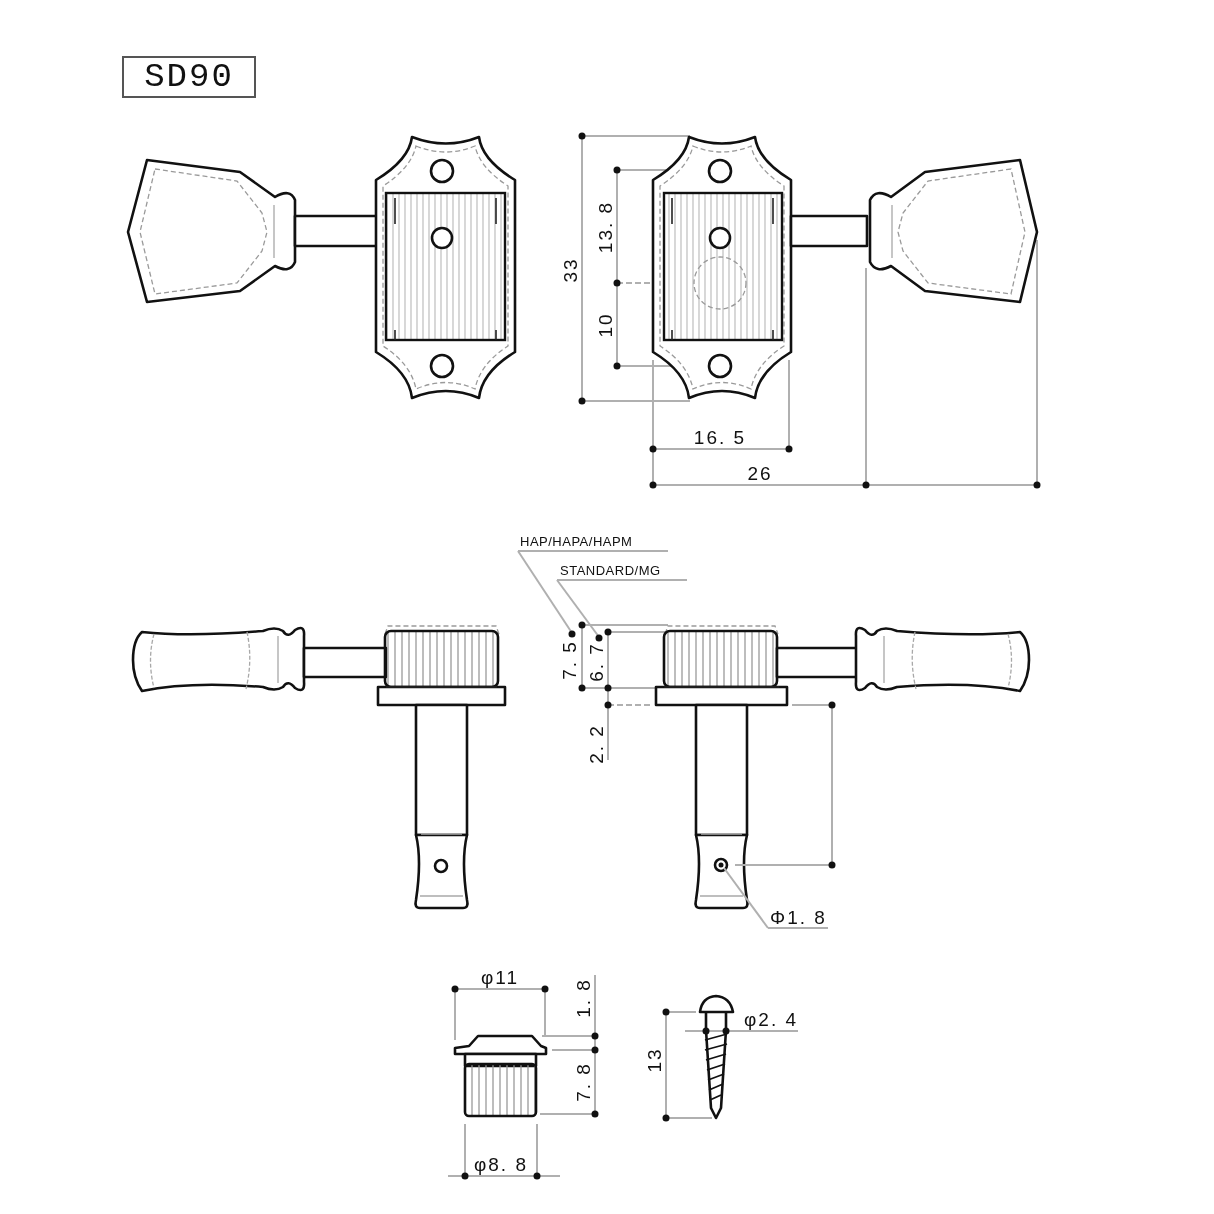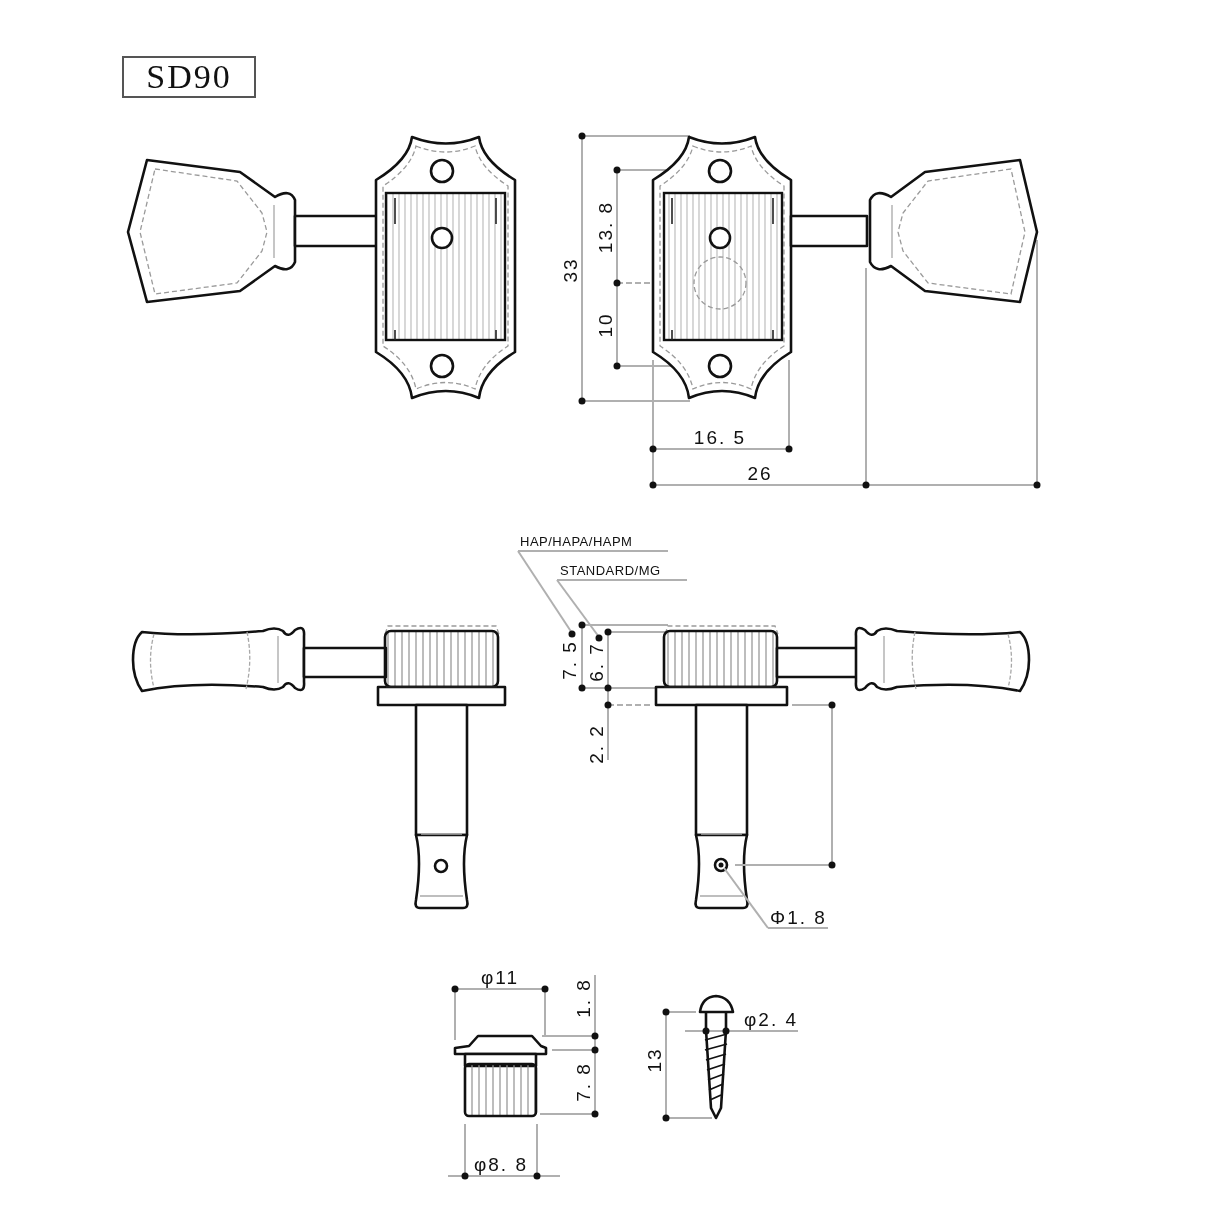--- a/index.html
+++ b/index.html
@@ -10,21 +10,21 @@
   .thin { fill: none; stroke: #222; stroke-width: 1.6; }
   .hatch { stroke: #bdbdbd; stroke-width: 1.2; }
   .dash { fill: none; stroke: #9a9a9a; stroke-width: 1.3; stroke-dasharray: 5 3; }
   .ghost { fill: none; stroke: #a8a8a8; stroke-width: 1.3; }
   .dim { stroke: #b0b0b0; stroke-width: 2; fill: none; }
   .dot { fill: #111; }
   .t { font-family: "Liberation Sans", sans-serif; fill: #111; }
   .dimtxt { font-size: 19px; letter-spacing: 2px; }
   .small { font-size: 13px; letter-spacing: 0.5px; }
   .title-box { position: absolute; left: 122px; top: 56px; width: 134px; height: 42px; border: 2px solid #555; box-sizing: border-box;
-    display: flex; align-items: center; justify-content: center; font-size: 34px; letter-spacing: 2px; color: #111; font-family: Liberation Serif, serif; }
+    display: flex; align-items: center; justify-content: center; font-size: 34px; letter-spacing: 2px; color: #111; font-family: Liberation Mono, monospace; }
 </style>
 </head>
 <body>
 
 <div class="title-box">SD90</div>
 
 <svg width="1214" height="1214" viewBox="0 0 1214 1214">
   <defs>
     <pattern id="vstripes" width="6" height="10" patternUnits="userSpaceOnUse">
       <line x1="3" y1="0" x2="3" y2="10" class="hatch"></line>

